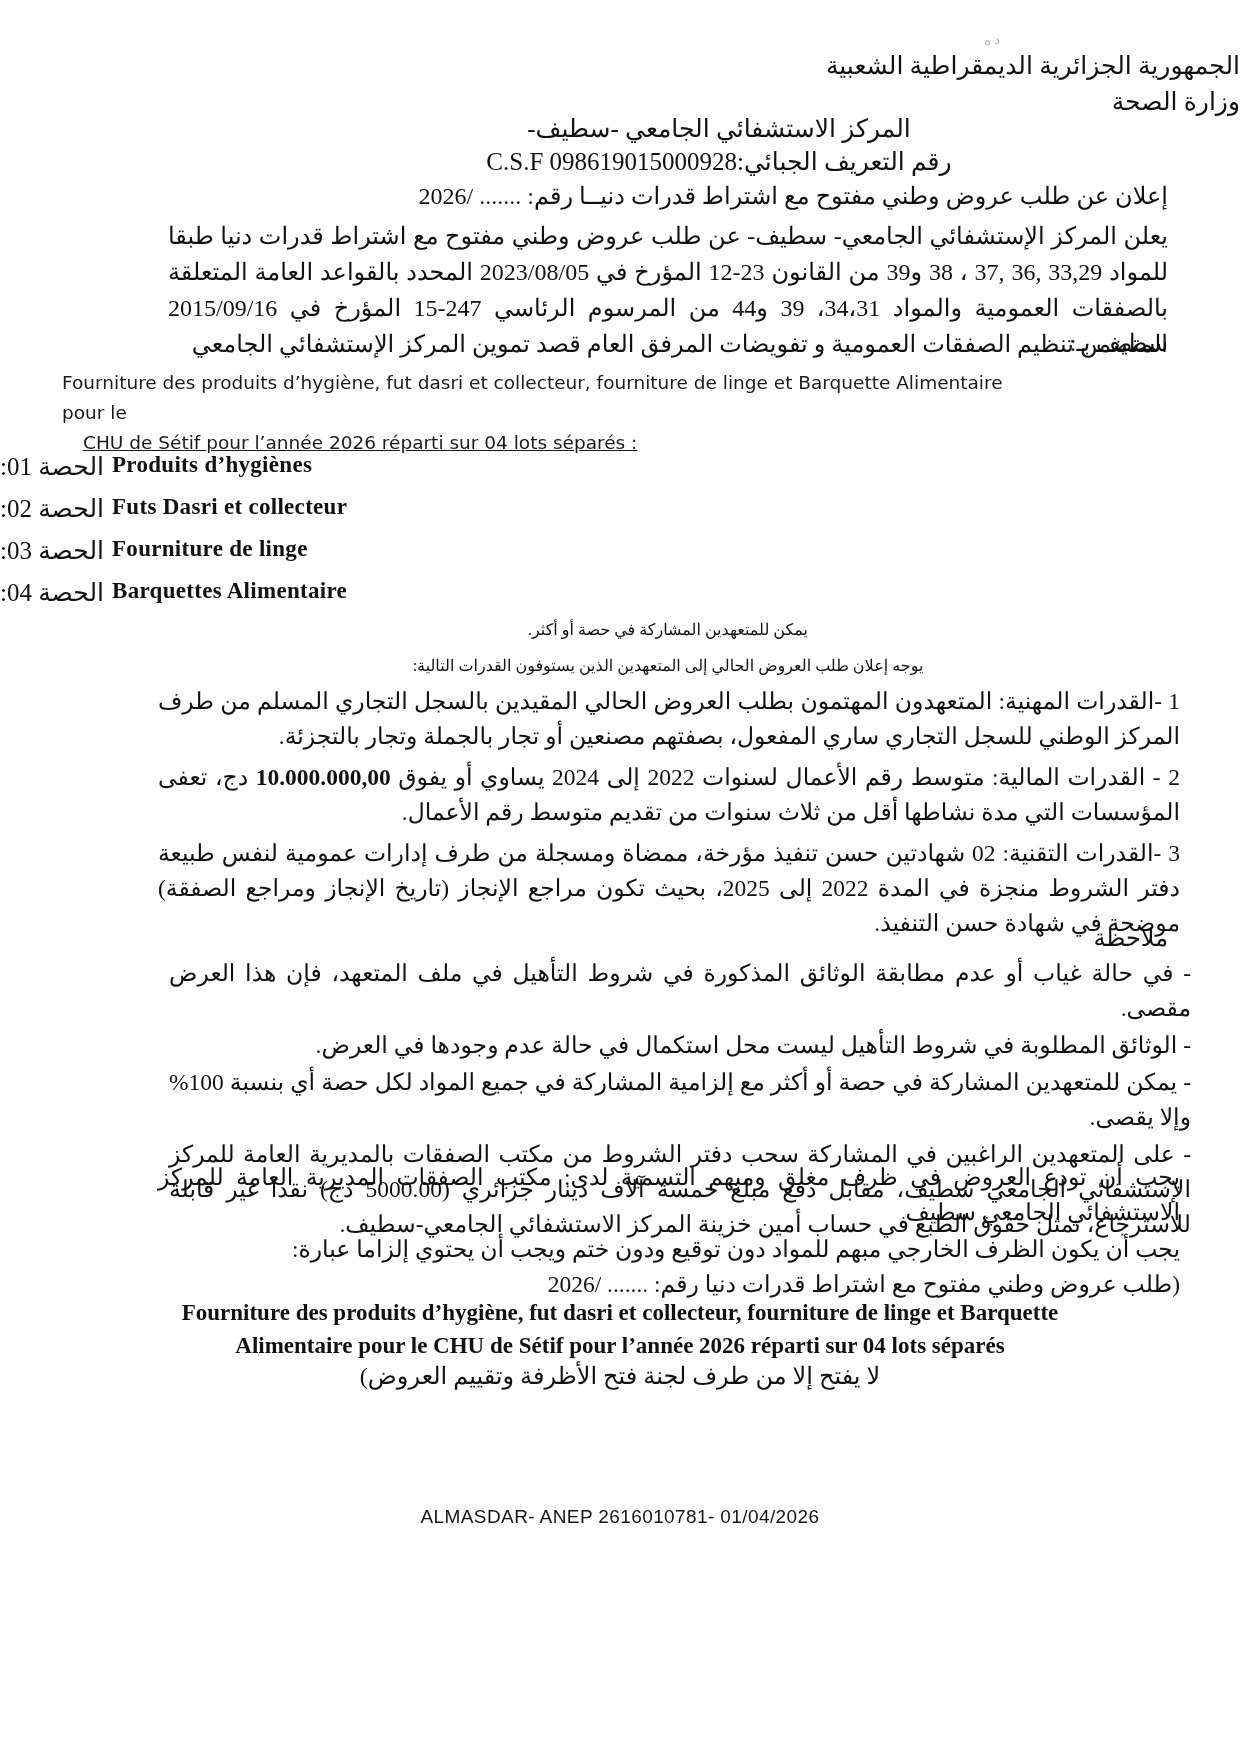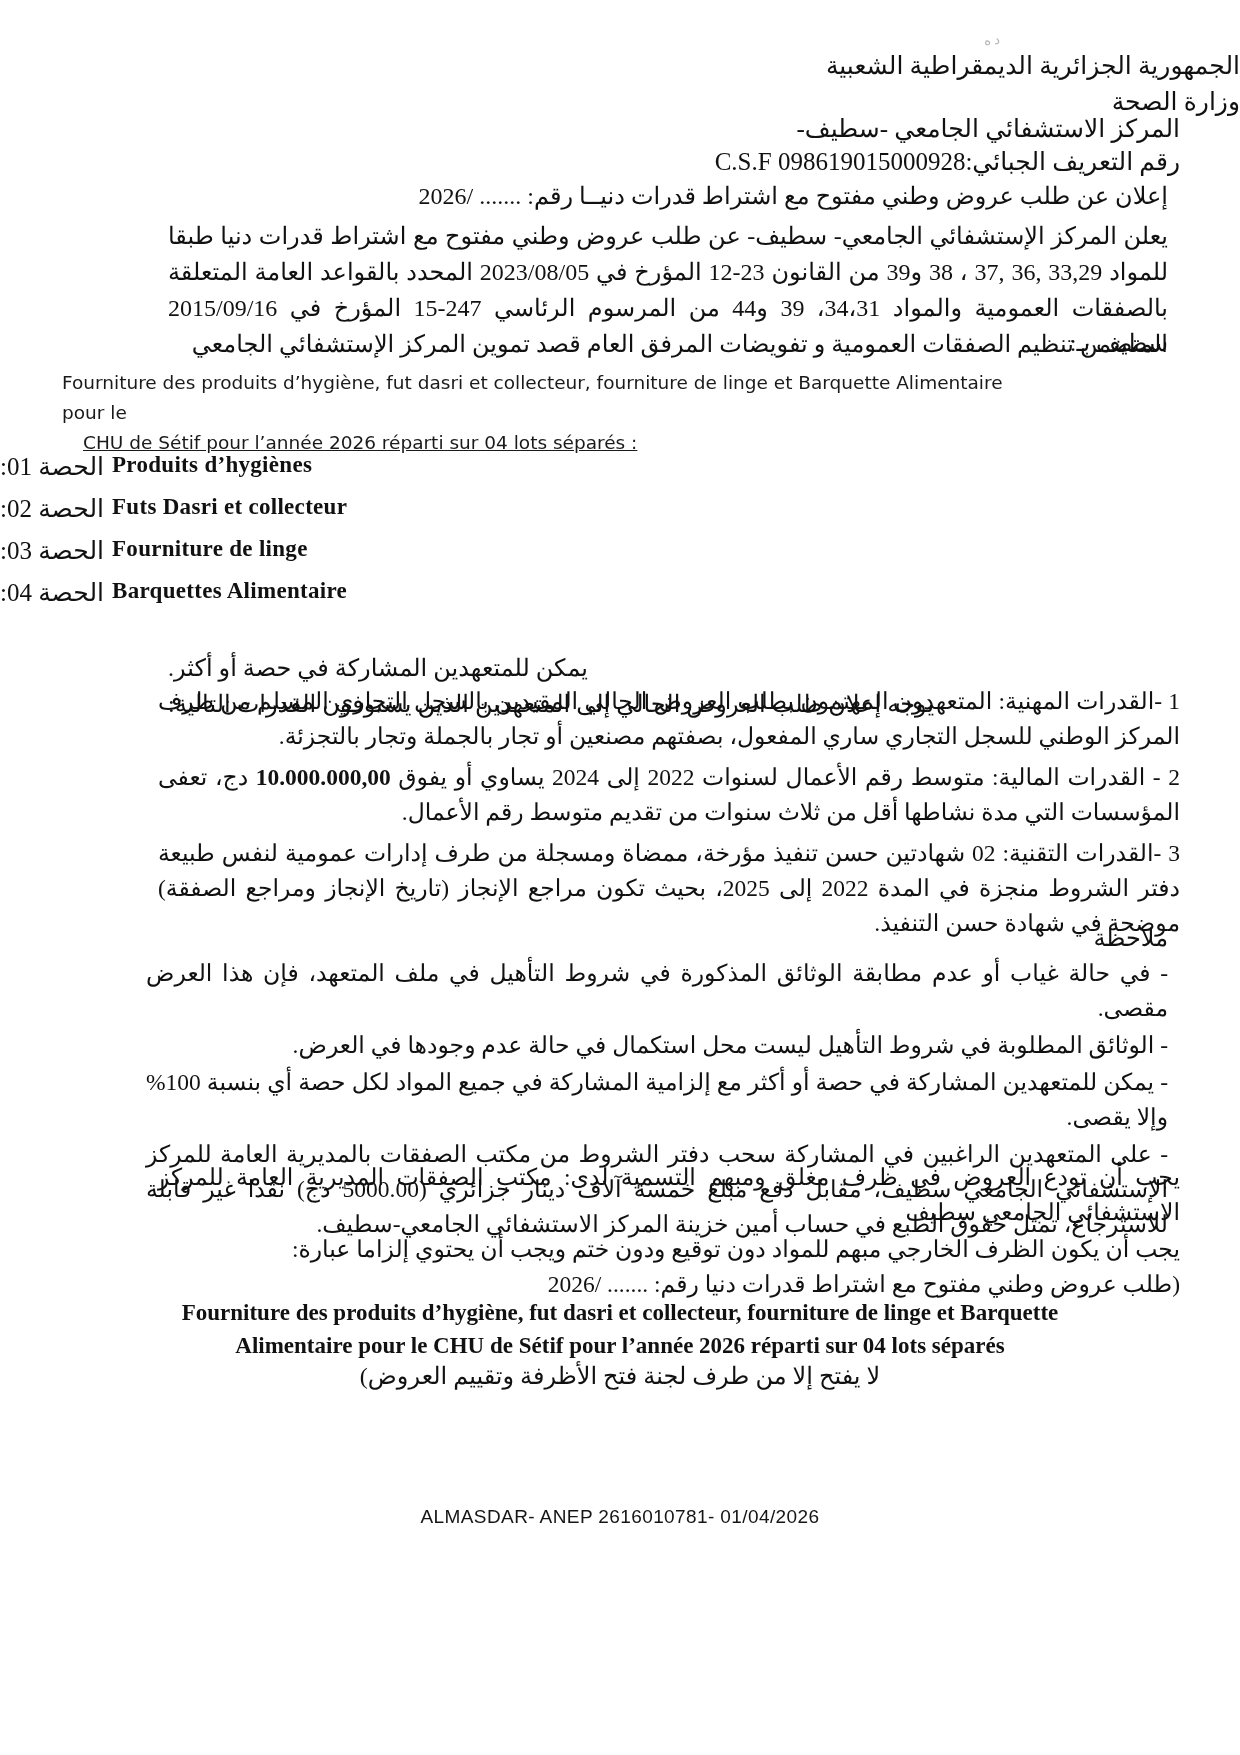--- a/index.html
+++ b/index.html
@@ -42,24 +42,24 @@
     direction: ltr;
     letter-spacing: 3px;
     transform: rotate(-6deg);
     opacity: .75;
   }
 
   
   .ident {
     position: absolute;
     top: 112px;
-    right: 60px;
+    right: 71px;
     width: 900px;
     direction: rtl;
-    text-align: right;
+    text-align: center;
     font-size: 25px;
     line-height: 33px;
   }
   .ident .csf { direction: rtl; }
   .ident .csf .lat {
     direction: ltr;
     display: inline-block;
     font-size: 25px;
   }
 
@@ -139,24 +139,23 @@
     letter-spacing: .3px;
   }
 
   
   .participation {
     position: absolute;
     top: 612px;
     right: 72px;
     width: 1000px;
     direction: rtl;
-    text-align: left;
-    font-size: 24px;
+    text-align: center;
+    font-size: 16px;
     line-height: 36px;
-    margin-top: 38px;
   }
 
   
   .capacities {
     position: absolute;
     top: 684px;
     right: 60px;
     width: 1022px;
     direction: rtl;
     text-align: justify;
@@ -174,21 +173,21 @@
     top: 924px;
     right: 72px;
     width: 1000px;
     direction: rtl;
     text-align: right;
     font-size: 24px;
   }
   .remarks {
     position: absolute;
     top: 956px;
-    right: 72px;
+    right: 49px;
     width: 1022px;
     direction: rtl;
     text-align: justify;
     text-align-last: right;
     font-size: 23.5px;
     line-height: 35px;
   }
   .remarks p { margin: 0 0 2px 0; }
 
   

